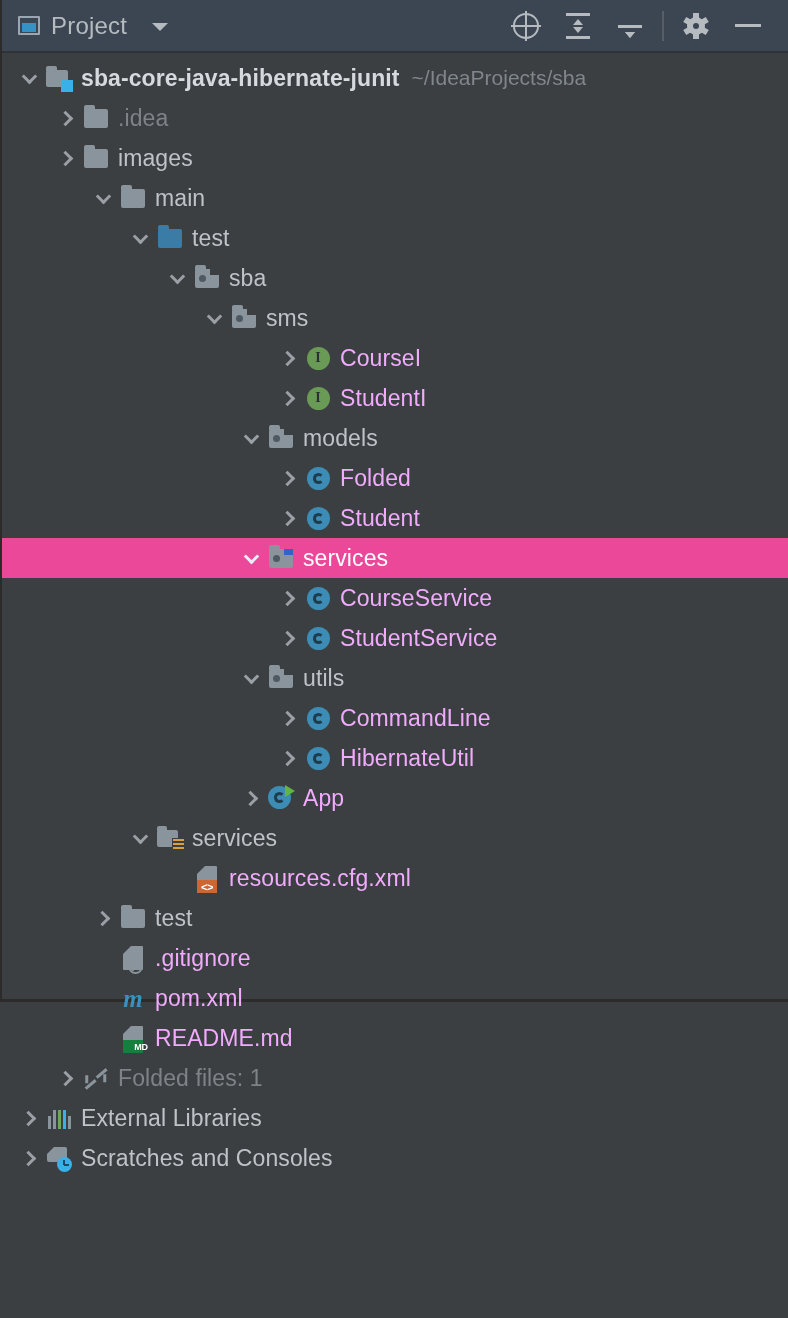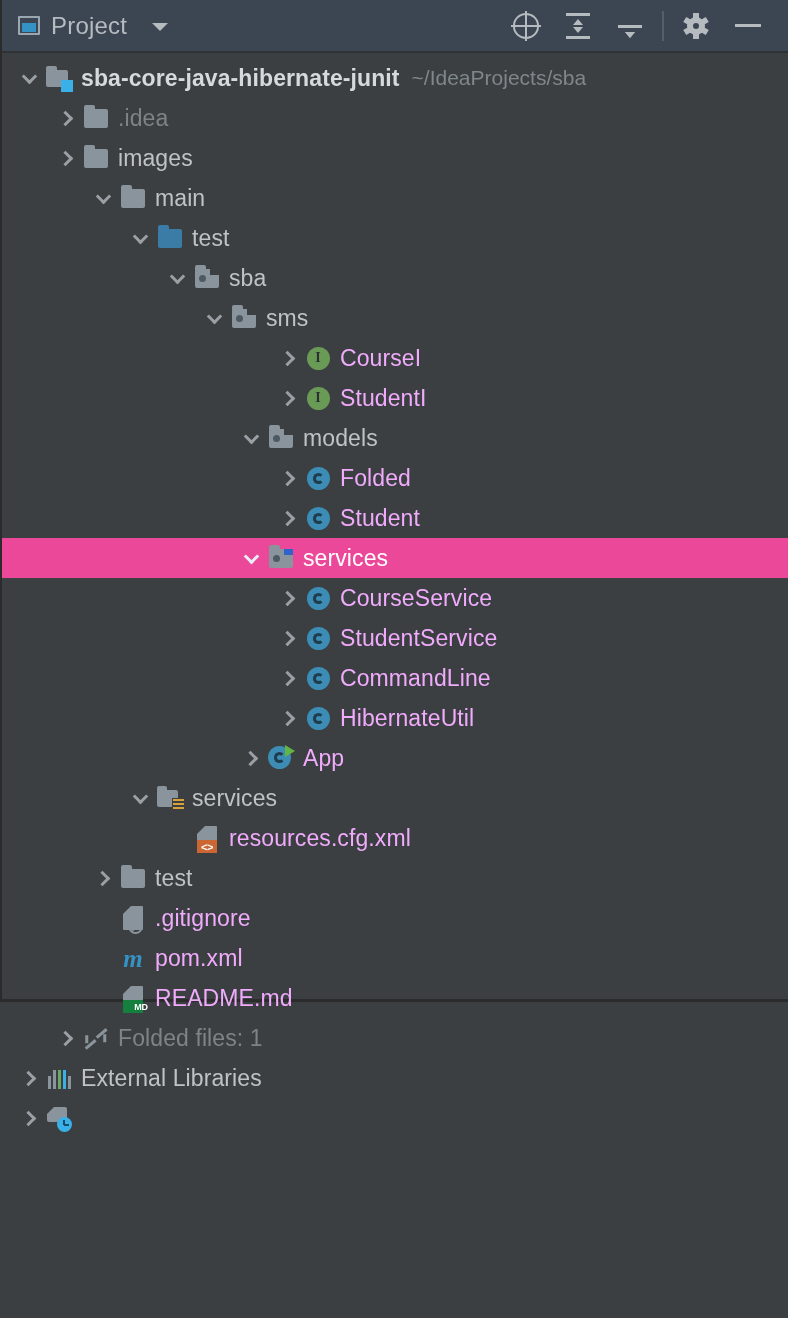--- a/index.html
+++ b/index.html
@@ -527,20 +527,35 @@
           <span class="chev right"></span>
         </div>
         <div class="ico-slot">
           <span class="circ cls">
             <span class="cletter"></span>
           </span>
         </div>
         <span class="label green">StudentService</span>
       </div>
       <div class="row">
+        <div style="flex: 0 0 234px;"></div>
+        <div class="arrow-slot">
+          <span class="chev down"></span>
+        </div>
+        <div class="ico-slot">
+          <span class="pkg">
+            <span class="body"></span>
+            <span class="tab"></span>
+            <span class="notch"></span>
+            <span class="dot"></span>
+          </span>
+        </div>
+        <span class="label">utils</span>
+      </div>
+      <div class="row">
         <div style="flex: 0 0 271px;"></div>
         <div class="arrow-slot">
           <span class="chev right"></span>
         </div>
         <div class="ico-slot">
           <span class="circ cls">
             <span class="cletter"></span>
           </span>
         </div>
         <span class="label green">CommandLine</span>
@@ -685,15 +700,16 @@
         <div class="ico-slot">
           <span class="scr">
             <span class="tag"></span>
             <span class="cut"></span>
             <span class="clock">
               <i class="h"></i>
               <i class="m"></i>
             </span>
           </span>
         </div>
+        <span class="label">Scratches and Consoles</span>
       </div>
     </div>
 </div>
 
 </body></html>

